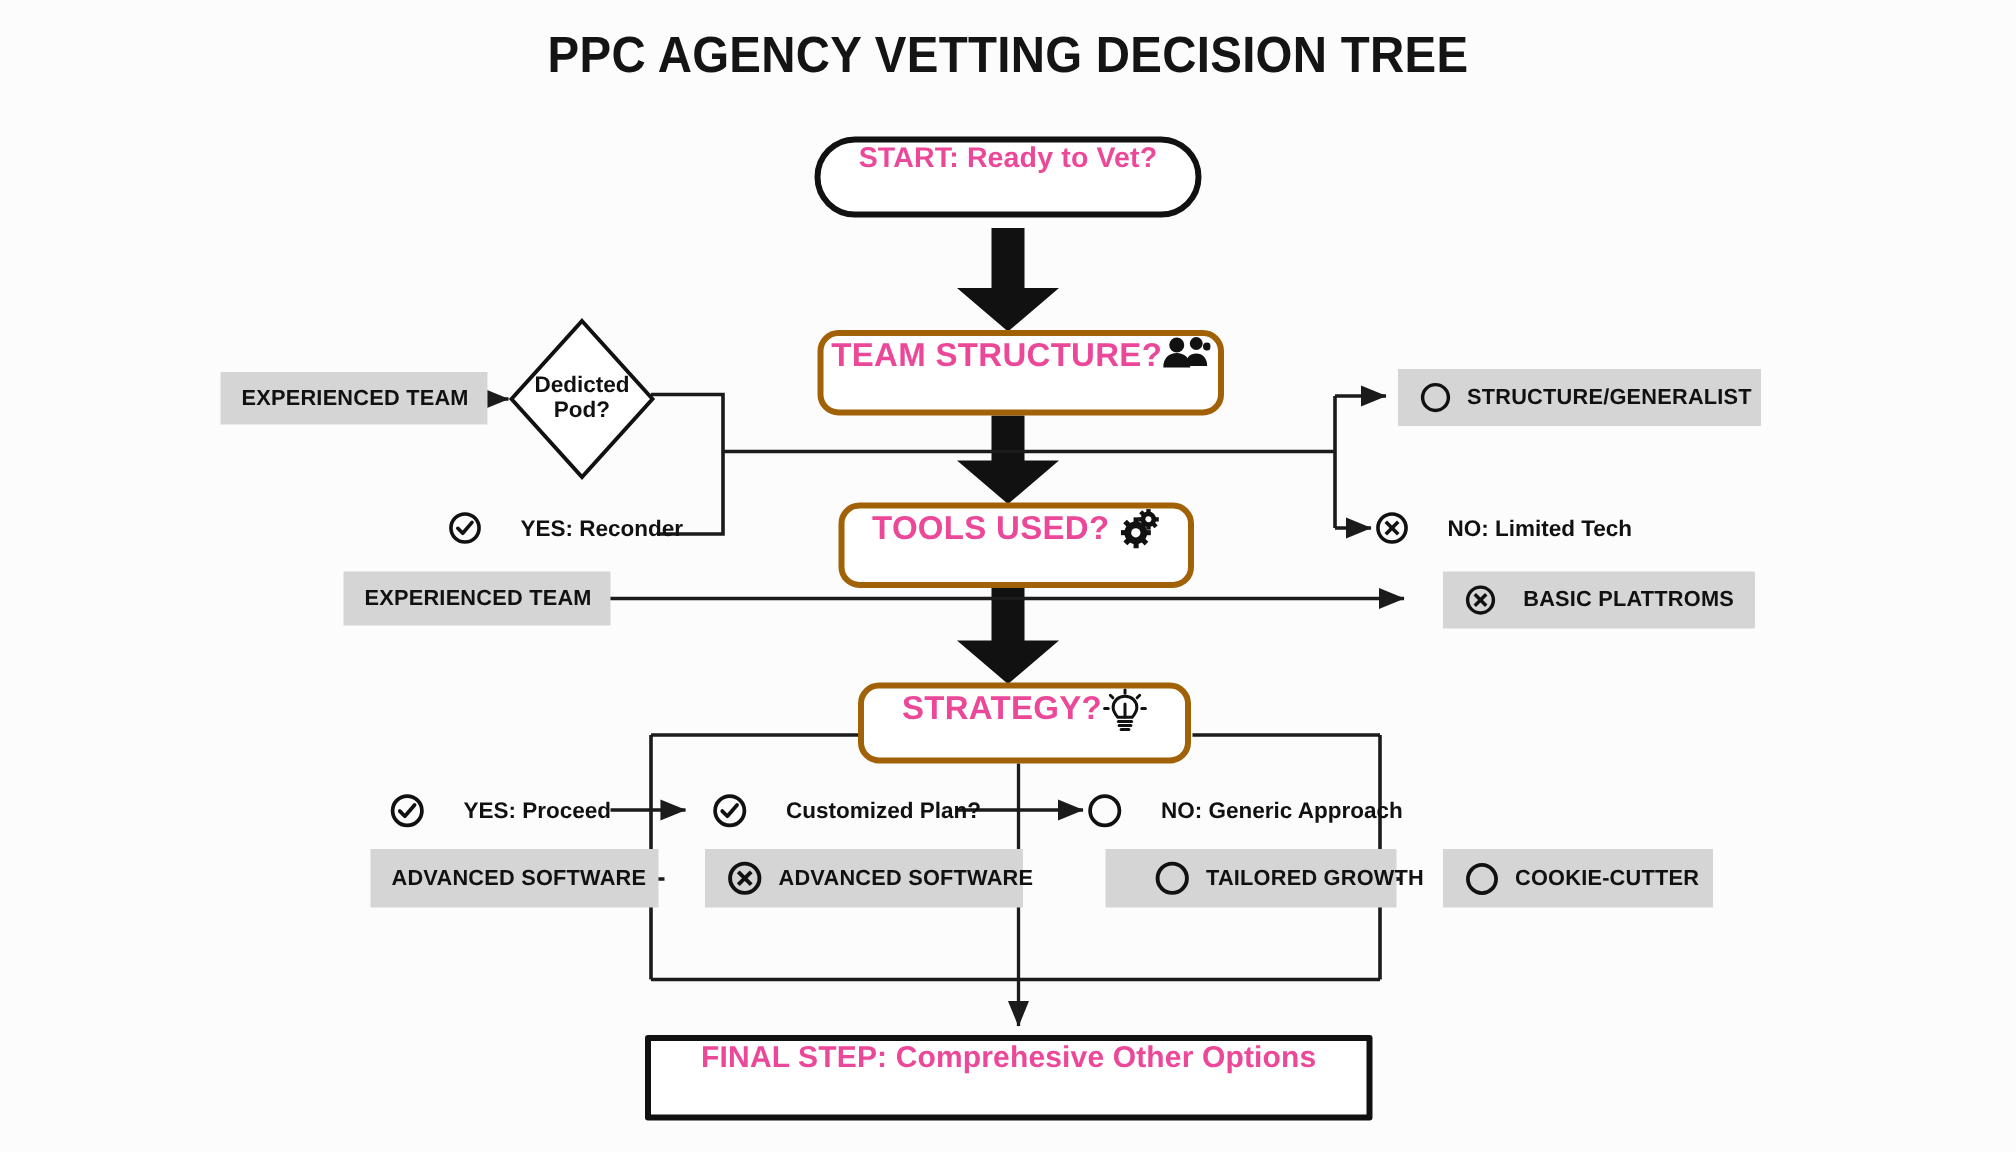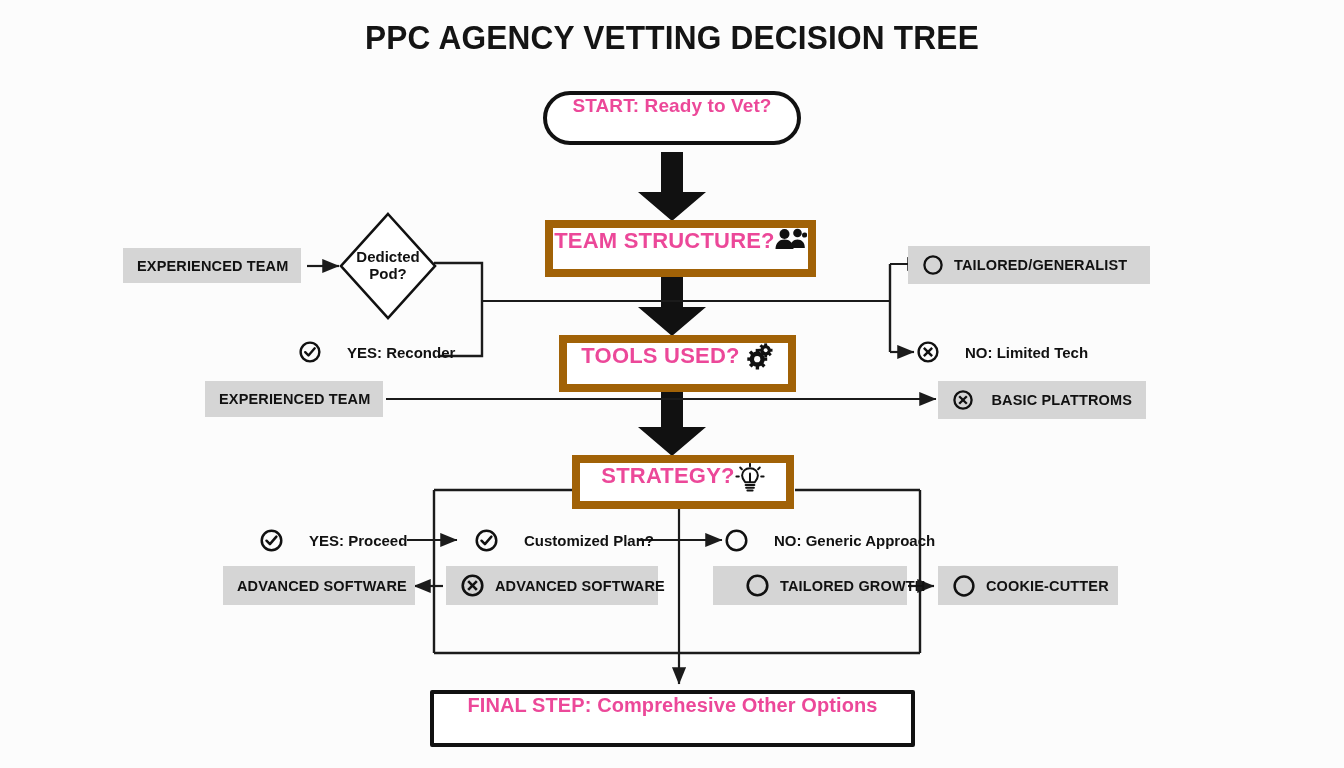--- a/index.html
+++ b/index.html
@@ -50,22 +50,22 @@
   }
   .node .label { display: inline-block; }
 
   .node-start {
     border: 4px solid #111111;
     border-radius: 30px;
     font-size: 19px;
     letter-spacing: 0.1px;
   }
   .node-rect {
-    border: 8px solid #a16207;
-    border-radius: 0;
+    border: 4px solid #a16207;
+    border-radius: 14px;
     font-size: 22px;
     letter-spacing: 0.2px;
     gap: 0;
   }
   .node-final {
     border: 4px solid #111111;
     border-radius: 2px;
     font-size: 20px;
     letter-spacing: 0.1px;
   }
@@ -95,20 +95,21 @@
   .chip {
     position: absolute;
     background: #d5d5d5;
     display: flex;
     align-items: center;
     gap: 10px;
     padding: 0 14px;
     color: #111111;
     font-weight: 700;
     white-space: nowrap;
+    margin-left: 24px;
   }
   .chip.chip-sm { font-size: 14.5px; letter-spacing: 0.15px; }
 
   
   .outcome {
     position: absolute;
     display: flex;
     align-items: center;
     gap: 25px;
     color: #111111;
@@ -268,21 +269,21 @@
   <div class="chip chip-sm" style="left:205px; top:381px; width:178px; height:36px;">
     <span class="label">EXPERIENCED TEAM</span>
   </div>
 
   <div class="chip chip-sm" style="left:908px; top:246px; width:242px; height:38px;">
     <span class="ic">
       <svg width="22" height="22" viewBox="0 0 22 22">
         <circle cx="11" cy="11" r="8.6" fill="none" stroke="#111" stroke-width="2.3"></circle>
       </svg>
     </span>
-    <span class="label">TAILORED/GENERALIST</span>
+    <span class="label">STRUCTURE/GENERALIST</span>
   </div>
 
   <div class="chip chip-sm" style="left:938px; top:381px; width:208px; height:38px;justify-content:space-between;">
     <span class="ic">
       <svg width="22" height="22" viewBox="0 0 22 22">
         <circle cx="11" cy="11" r="8.6" fill="none" stroke="#111" stroke-width="2.3"></circle>
         <line x1="7.2" y1="7.2" x2="14.8" y2="14.8" stroke="#111" stroke-width="2.3"></line>
         <line x1="14.8" y1="7.2" x2="7.2" y2="14.8" stroke="#111" stroke-width="2.3"></line>
       </svg>
     </span>

